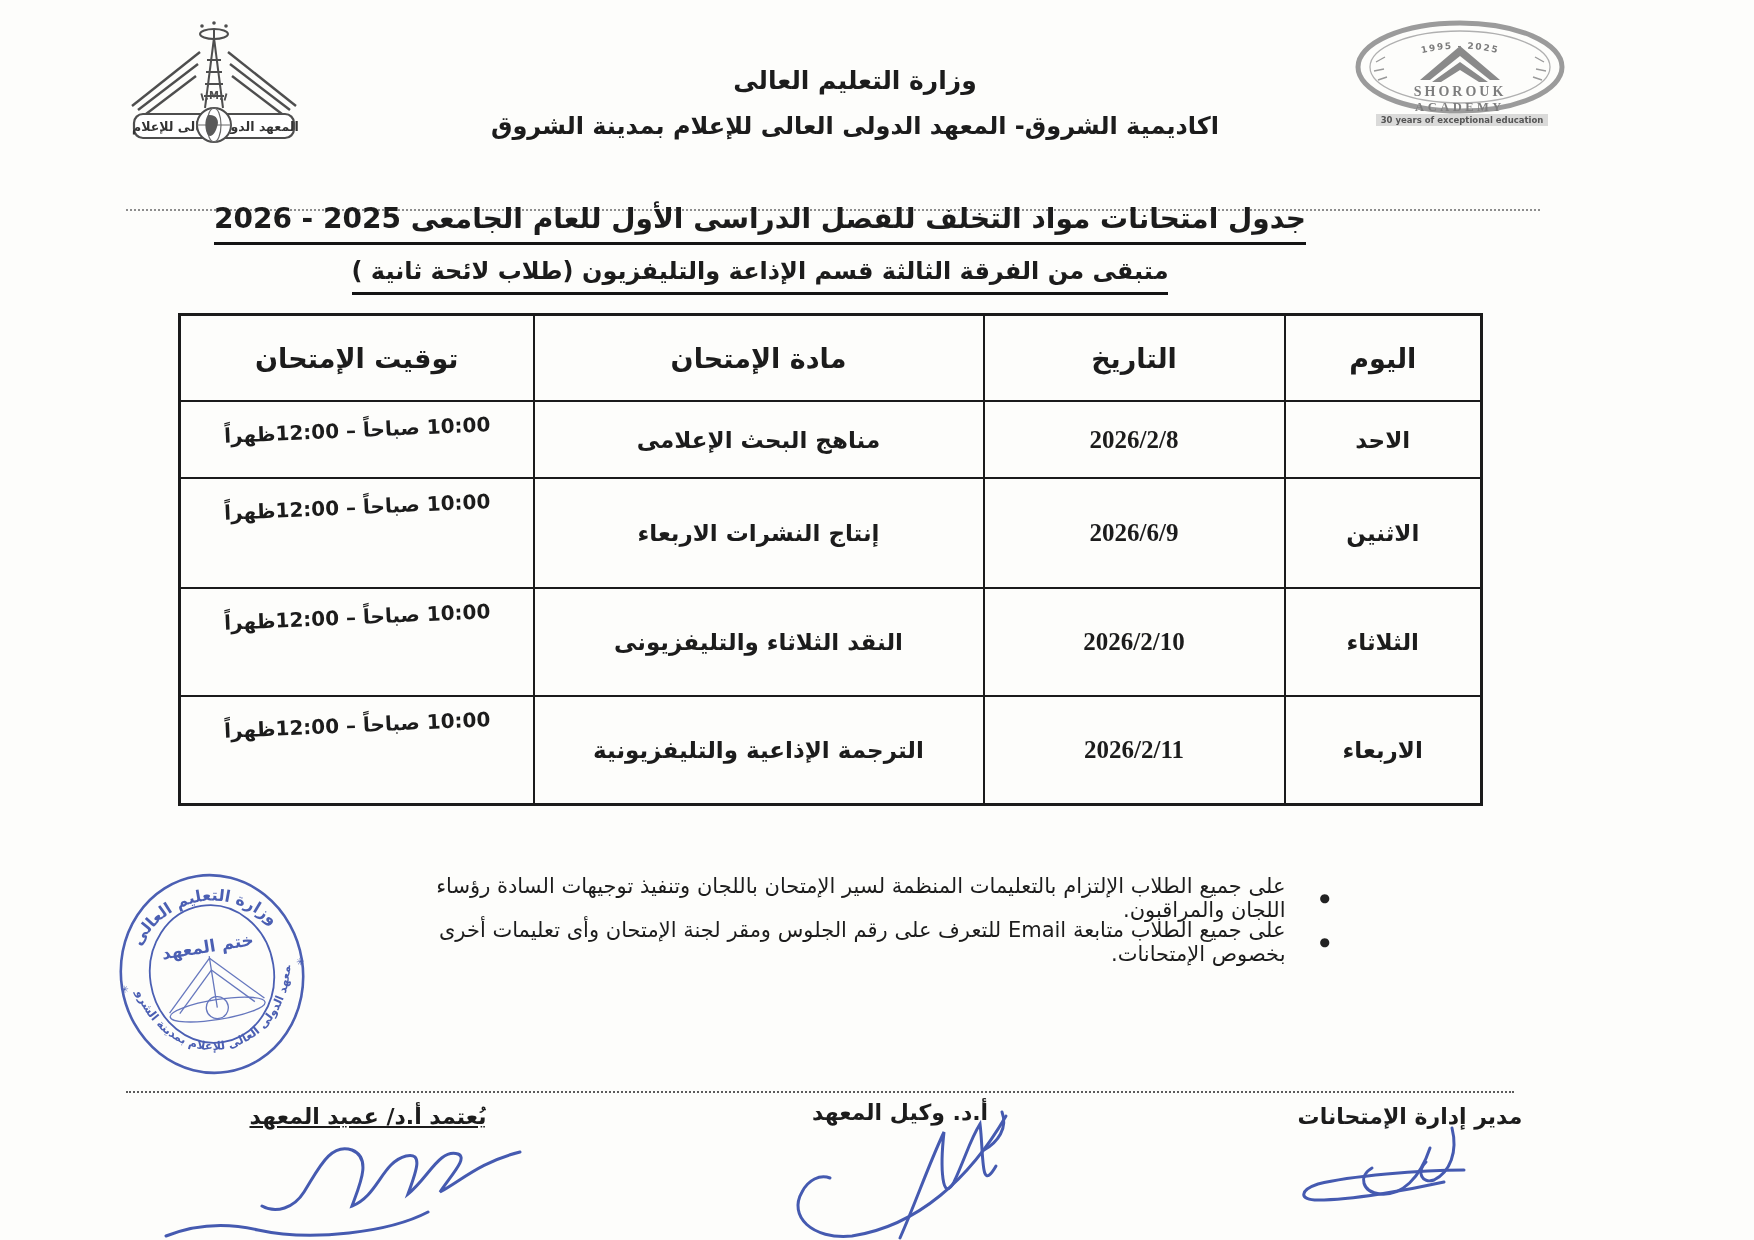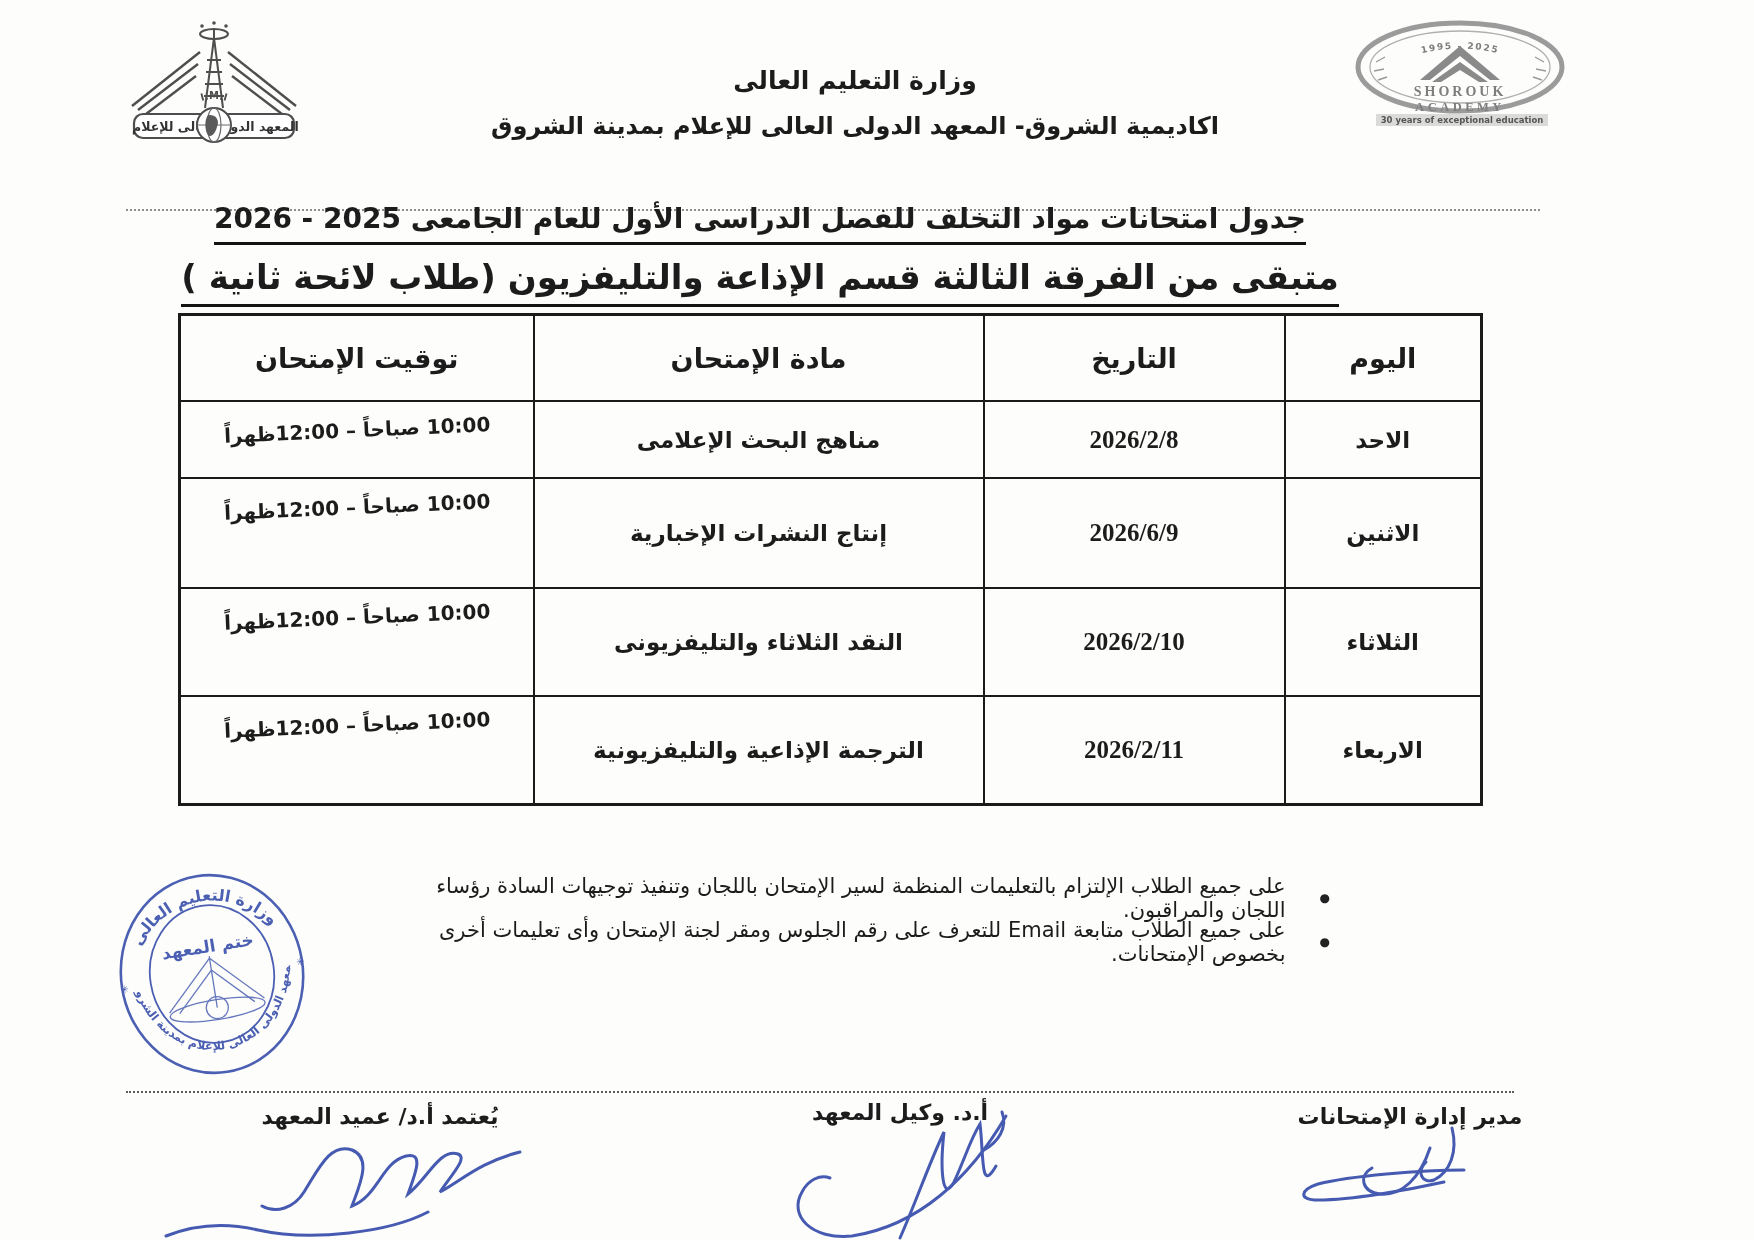--- a/index.html
+++ b/index.html
@@ -16,21 +16,21 @@
   .logo-imi{position:absolute;left:104px;top:10px;}
   .logo-shorouk{position:absolute;left:1348px;top:20px;}
   
   .rule-top{position:absolute;left:126px;top:209px;width:1414px;height:0;border-top:2px dotted #8d8d8d;}
   .rule-sig{position:absolute;left:126px;top:1091px;width:1388px;height:0;border-top:2px dotted #5c5c5c;}
   
   .title-wrap{position:absolute;left:130px;top:202px;width:1260px;text-align:center;direction:rtl;}
   .sub-wrap{position:absolute;left:130px;top:257px;width:1260px;text-align:center;direction:rtl;}
   .u{display:inline-block;border-bottom:3px solid #141414;padding-bottom:7px;}
   .doc-title{font-size:28px;font-weight:700;}
-  .doc-subtitle{font-size:34px;font-weight:700;}
+  .doc-subtitle{font-size:24px;font-weight:700;}
   
   table.sched{
     position:absolute;left:178px;top:313px;border-collapse:collapse;table-layout:fixed;
     direction:rtl;background:transparent;
   }
   table.sched,table.sched td,table.sched th{border:2.5px solid #1b1b1b;}
   table.sched{border-width:3.5px;}
   table.sched th{font-size:27px;font-weight:700;height:82px;vertical-align:middle;text-align:center;}
   td.c-day{font-size:23px;font-weight:700;text-align:center;vertical-align:middle;}
   td.c-date{font-family:"Liberation Serif",serif;font-size:25px;font-weight:700;text-align:center;vertical-align:middle;direction:ltr;border-radius:11px;}
@@ -41,21 +41,21 @@
   
   .notes{position:absolute;left:400px;top:876px;width:930px;direction:rtl;list-style:none;margin:0;padding:0;}
   .notes li{display:flex;align-items:center;gap:34px;height:44px;font-size:21px;}
   .notes .blt{font-size:12px;line-height:1;flex:0 0 auto;color:#222;}
   
   .stamp{position:absolute;left:106px;top:858px;transform:rotate(-9deg);opacity:.92;}
   
   .sig-label{position:absolute;font-size:22px;font-weight:700;text-align:center;direction:rtl;}
   .lbl-director{left:1280px;top:1104px;width:260px;}
   .lbl-vice{left:770px;top:1100px;width:260px;}
-  .lbl-dean{left:230px;top:1104px;width:300px;}
+  .lbl-dean{left:218px;top:1104px;width:300px;text-decoration:underline;}
   .sig-ink{position:absolute;left:0;top:1080px;}
 </style>
 </head>
 <body>
 
 <div class="page">
 
   <svg class="logo-imi" width="214" height="168" viewBox="0 0 214 168">
     <g stroke="#4e4e4e" stroke-width="2.4" fill="none">
       <path d="M96,42 L28,96"></path>
@@ -154,21 +154,21 @@
     </tr>
     <tr class="r1">
       <td class="c-day">الاحد</td>
       <td class="c-date">2026/2/8</td>
       <td class="c-subj">مناهج البحث الإعلامى</td>
       <td class="c-time"><span class="time-text">10:00 صباحاً – 12:00ظهراً</span></td>
     </tr>
     <tr class="r2">
       <td class="c-day">الاثنين</td>
       <td class="c-date">2026/6/9</td>
-      <td class="c-subj">إنتاج النشرات الإخبارية</td>
+      <td class="c-subj">إنتاج النشرات الاربعاء</td>
       <td class="c-time"><span class="time-text">10:00 صباحاً – 12:00ظهراً</span></td>
     </tr>
     <tr class="r3">
       <td class="c-day">الثلاثاء</td>
       <td class="c-date">2026/2/10</td>
       <td class="c-subj">النقد الثلاثاء والتليفزيونى</td>
       <td class="c-time"><span class="time-text">10:00 صباحاً – 12:00ظهراً</span></td>
     </tr>
     <tr class="r4">
       <td class="c-day">الاربعاء</td>

